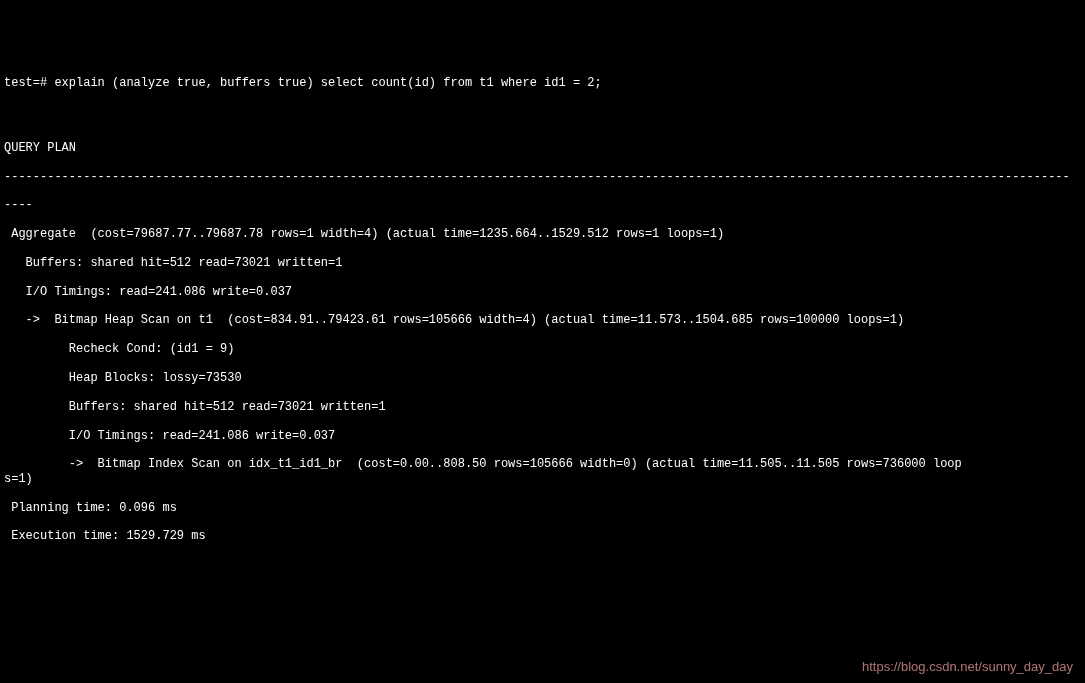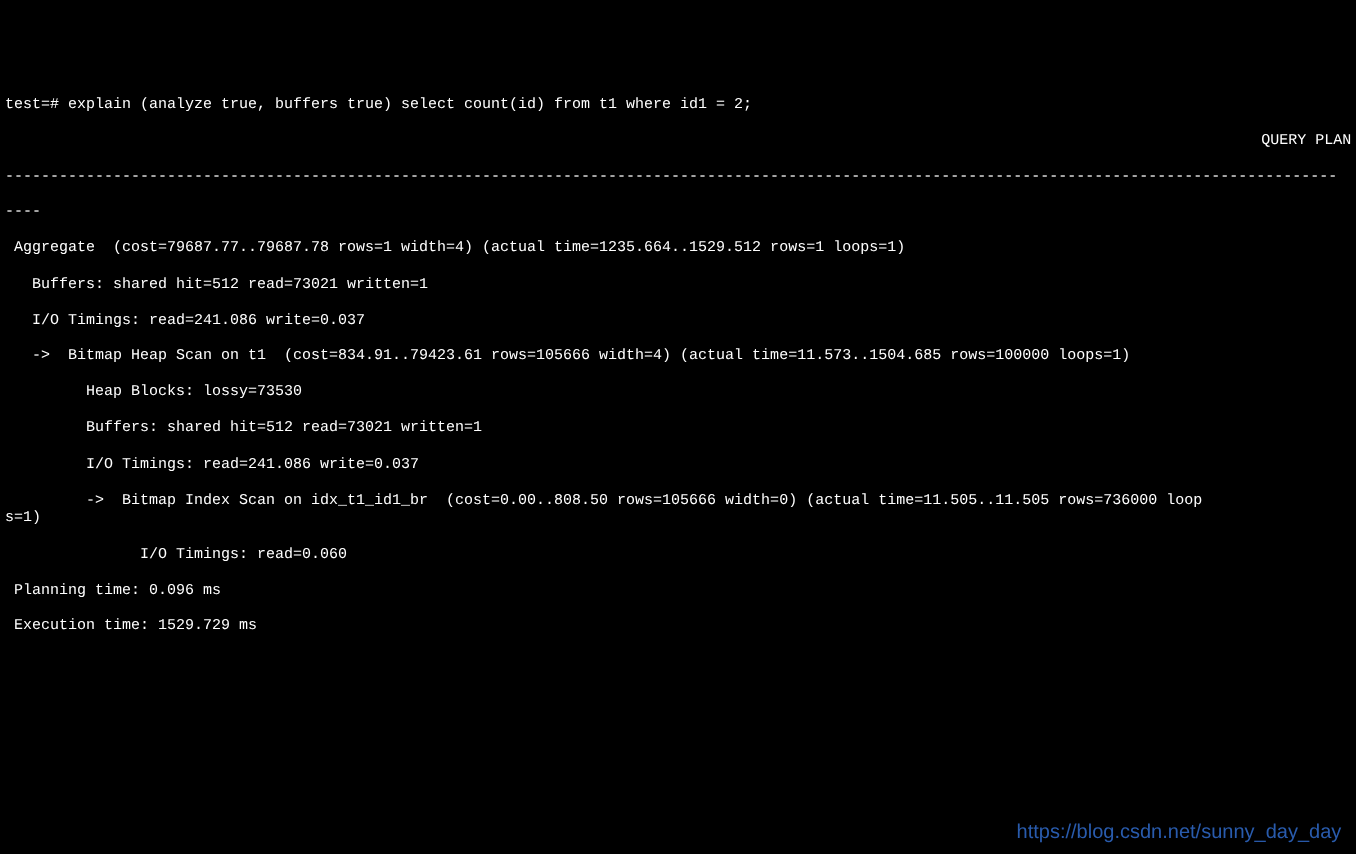--- a/index.html
+++ b/index.html
@@ -17,53 +17,54 @@
       white-space: pre;
       overflow: hidden;
       width: 1085px;
       height: 683px;
       position: relative;
     }
     .terminal-line {
       display: block;
     }
     .center-text {
-      text-align: right;
+      text-align: left;
       display: block;
+      margin-top: 36px;
     }
     .watermark {
       position: absolute;
       bottom: 8px;
       right: 12px;
-      color: #3b82f6;
+      color: #fca5a5;
       font-family: Arial, sans-serif;
-      font-size: 16px;
+      font-size: 13px;
       opacity: 0.7;
     }
   </style>
 </head>
 <body>
 
 
 
 <div>
 <span class="terminal-line">test=# explain (analyze true, buffers true) select count(id) from t1 where id1 = 2;</span>
 <span class="center-text">QUERY PLAN</span>
 <span class="terminal-line">----------------------------------------------------------------------------------------------------------------------------------------------------</span>
 <span class="terminal-line">----</span>
 <span class="terminal-line"> Aggregate  (cost=79687.77..79687.78 rows=1 width=4) (actual time=1235.664..1529.512 rows=1 loops=1)</span>
 <span class="terminal-line">   Buffers: shared hit=512 read=73021 written=1</span>
 <span class="terminal-line">   I/O Timings: read=241.086 write=0.037</span>
 <span class="terminal-line">   -&gt;  Bitmap Heap Scan on t1  (cost=834.91..79423.61 rows=105666 width=4) (actual time=11.573..1504.685 rows=100000 loops=1)</span>
+<span class="terminal-line">         Recheck Cond: (id1 = 9)</span>
 <span class="terminal-line">         Heap Blocks: lossy=73530</span>
 <span class="terminal-line">         Buffers: shared hit=512 read=73021 written=1</span>
 <span class="terminal-line">         I/O Timings: read=241.086 write=0.037</span>
 <span class="terminal-line">         -&gt;  Bitmap Index Scan on idx_t1_id1_br  (cost=0.00..808.50 rows=105666 width=0) (actual time=11.505..11.505 rows=736000 loop
 s=1)</span>
-<span class="terminal-line">               I/O Timings: read=0.060</span>
 <span class="terminal-line"> Planning time: 0.096 ms</span>
 <span class="terminal-line"> Execution time: 1529.729 ms</span>
 <span class="terminal-line"> </span>
 
 
 
 
 
 
 

